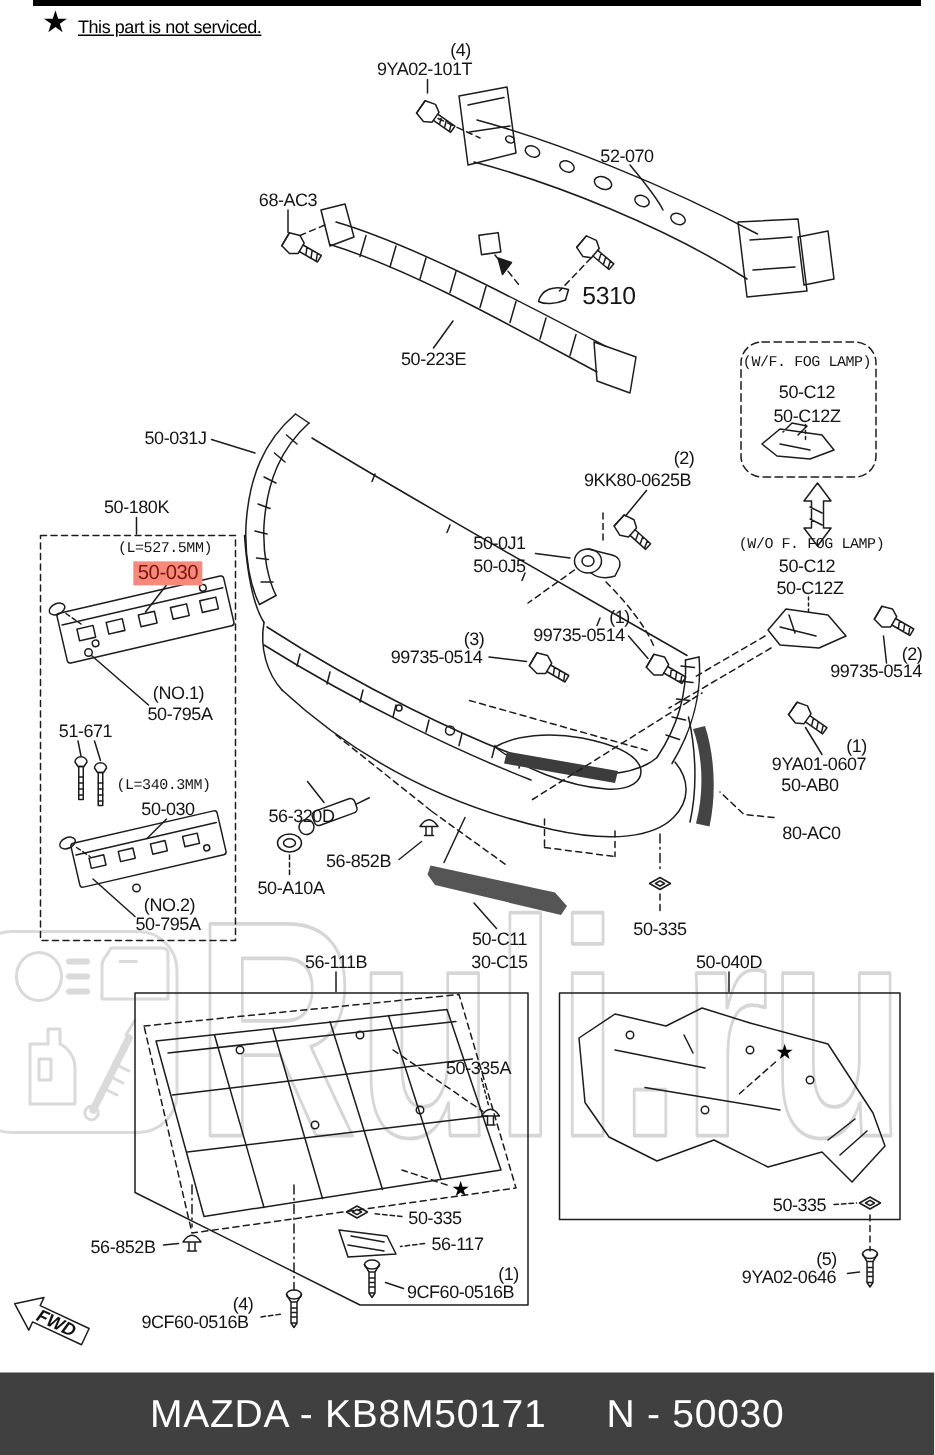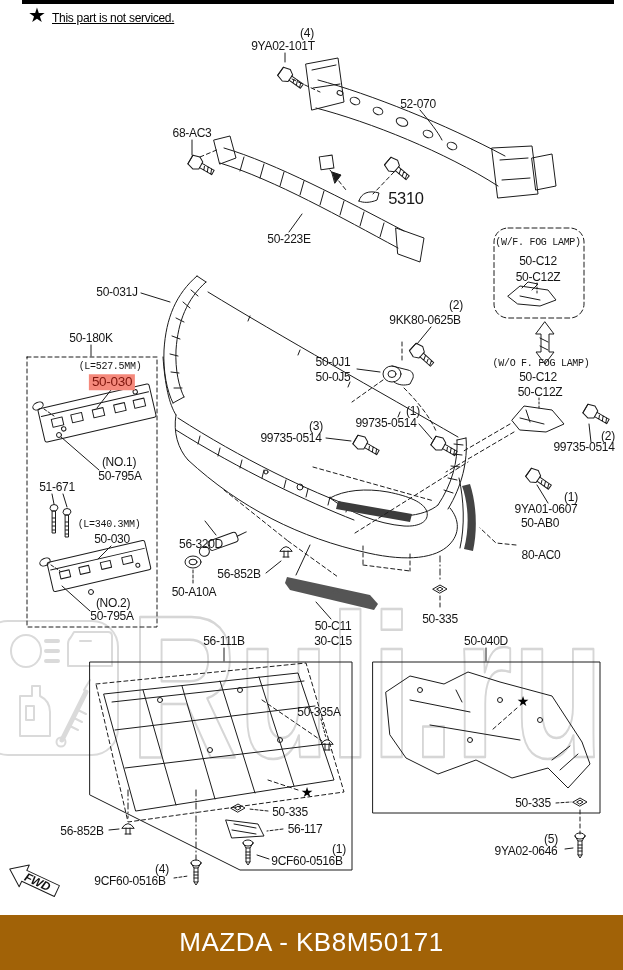--- a/index.html
+++ b/index.html
@@ -8,21 +8,21 @@
   .topbar{position:absolute;left:22px;top:0;width:592px;height:4px;background:#000;}
   .note-star{position:absolute;left:28px;top:5px;font-size:20px;line-height:1;color:#000;}
   .note-text{position:absolute;left:52px;top:11px;font-size:12px;letter-spacing:-0.3px;color:#000000;text-decoration:underline;}
   svg.art{position:absolute;left:0;top:0;}
   .lbl{position:absolute;transform:translate(-50%,-50%);font-size:12px;line-height:1;
        color:#151515;white-space:nowrap;letter-spacing:-0.3px;}
   .sm{font-size:10px;font-family:Liberation Mono, monospace;}
   .lg{font-size:16.5px;}
   .starlbl{font-size:14px;color:#000;}
   .hl{background:#f5897c;color:#7e150c;padding:1px 3px;font-size:13.5px;}
-  .footer{position:absolute;left:0;top:915px;width:623px;height:55px;background:#a16207;
+  .footer{position:absolute;left:0;top:915px;width:623px;height:55px;background:#404040;
           display:flex;align-items:center;justify-content:center;gap:40px;
           color:#fff;font-size:26px;letter-spacing:0.5px;}
 </style>
 </head>
 <body>
 
 <div class="stage">
   <div class="topbar"></div>
   <span class="note-star">★</span>
   <span class="note-text">This part is not serviced.</span>
@@ -323,14 +323,15 @@
   <div class="lbl" style="left:82px;top:831px">56-852B</div>
   <div class="lbl" style="left:162px;top:869px">(4)</div>
   <div class="lbl" style="left:130px;top:881px">9CF60-0516B</div>
   <div class="lbl starlbl" style="left:523px;top:701px">★</div>
   <div class="lbl" style="left:533px;top:803px">50-335</div>
   <div class="lbl" style="left:551px;top:839px">(5)</div>
   <div class="lbl" style="left:526px;top:851px">9YA02-0646</div>
 
   <div class="footer">
     <span>MAZDA - KB8M50171</span>
+    <span>N - 50030</span>
   </div>
 </div>
 
 </body></html>

